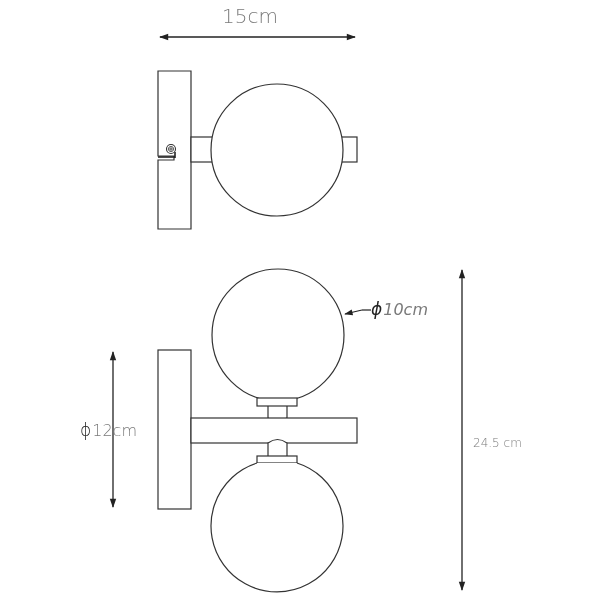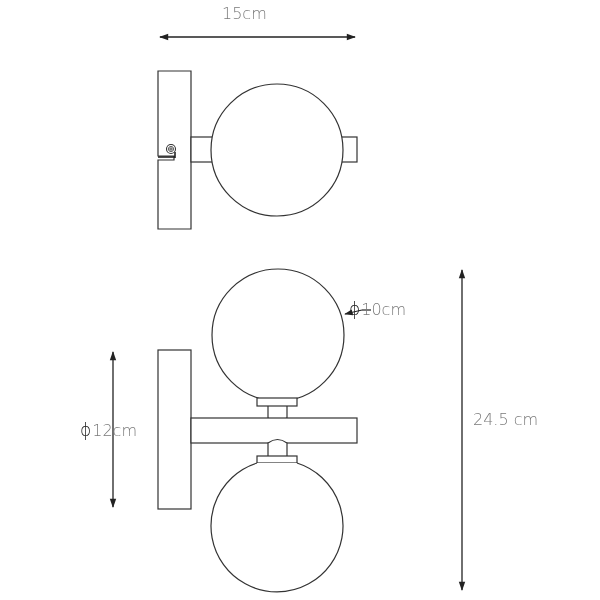--- a/index.html
+++ b/index.html
@@ -61,27 +61,27 @@
 
     <line x1="345" y1="314" x2="362" y2="310" stroke="#222" stroke-width="1.2" marker-start="url(#arr)"></line>
     <line x1="362" y1="310" x2="371" y2="310" stroke="#222" stroke-width="1.2"></line>
 
     <line x1="113" y1="352" x2="113" y2="507" stroke="#222" stroke-width="1.3" marker-start="url(#arr)" marker-end="url(#arr)"></line>
 
     <line x1="462" y1="270" x2="462" y2="590" stroke="#222" stroke-width="1.3" marker-start="url(#arr)" marker-end="url(#arr)"></line>
   </g>
 </svg>
 
-<div class="lbl" style="left:222px; top:6px; font-size:16px;">
+<div class="lbl" style="left:222px; top:6px; font-size:20px;">
   <span>15cm</span>
 </div>
 
-<div class="lbl" style="left:349px; top:301px; font-size:16px;">
+<div class="lbl" style="left:371px; top:301px; font-size:16px;font-style:italic;">
   <span class="phi">ϕ</span><span>10cm</span>
 </div>
 
 <div class="lbl" style="left:40px; top:422px; font-size:16px;margin-left:40px;">
   <span class="phi">ϕ</span><span>12cm</span>
 </div>
 
-<div class="lbl" style="left:473px; top:412px; font-size:16px;">
+<div class="lbl" style="left:473px; top:437px; font-size:12px;">
   <span>24.5 cm</span>
 </div>
 
 </body></html>

